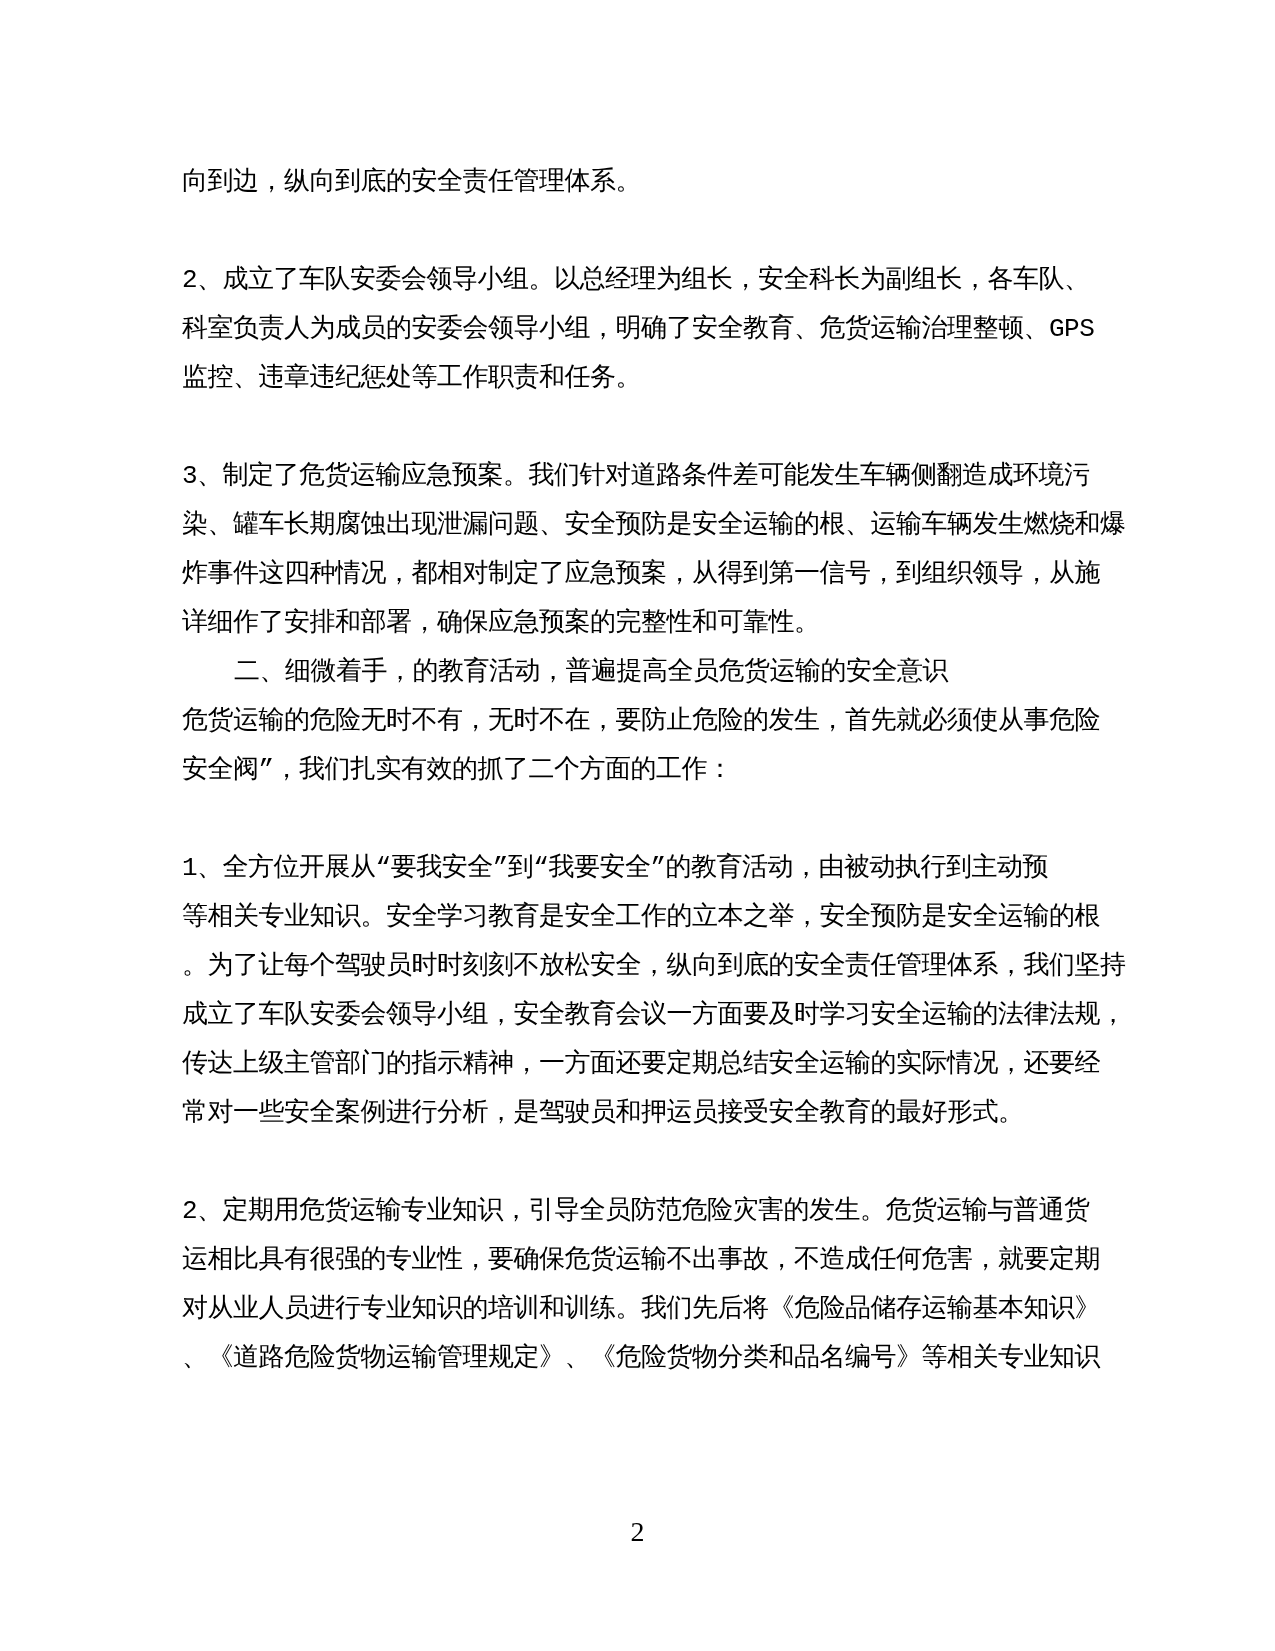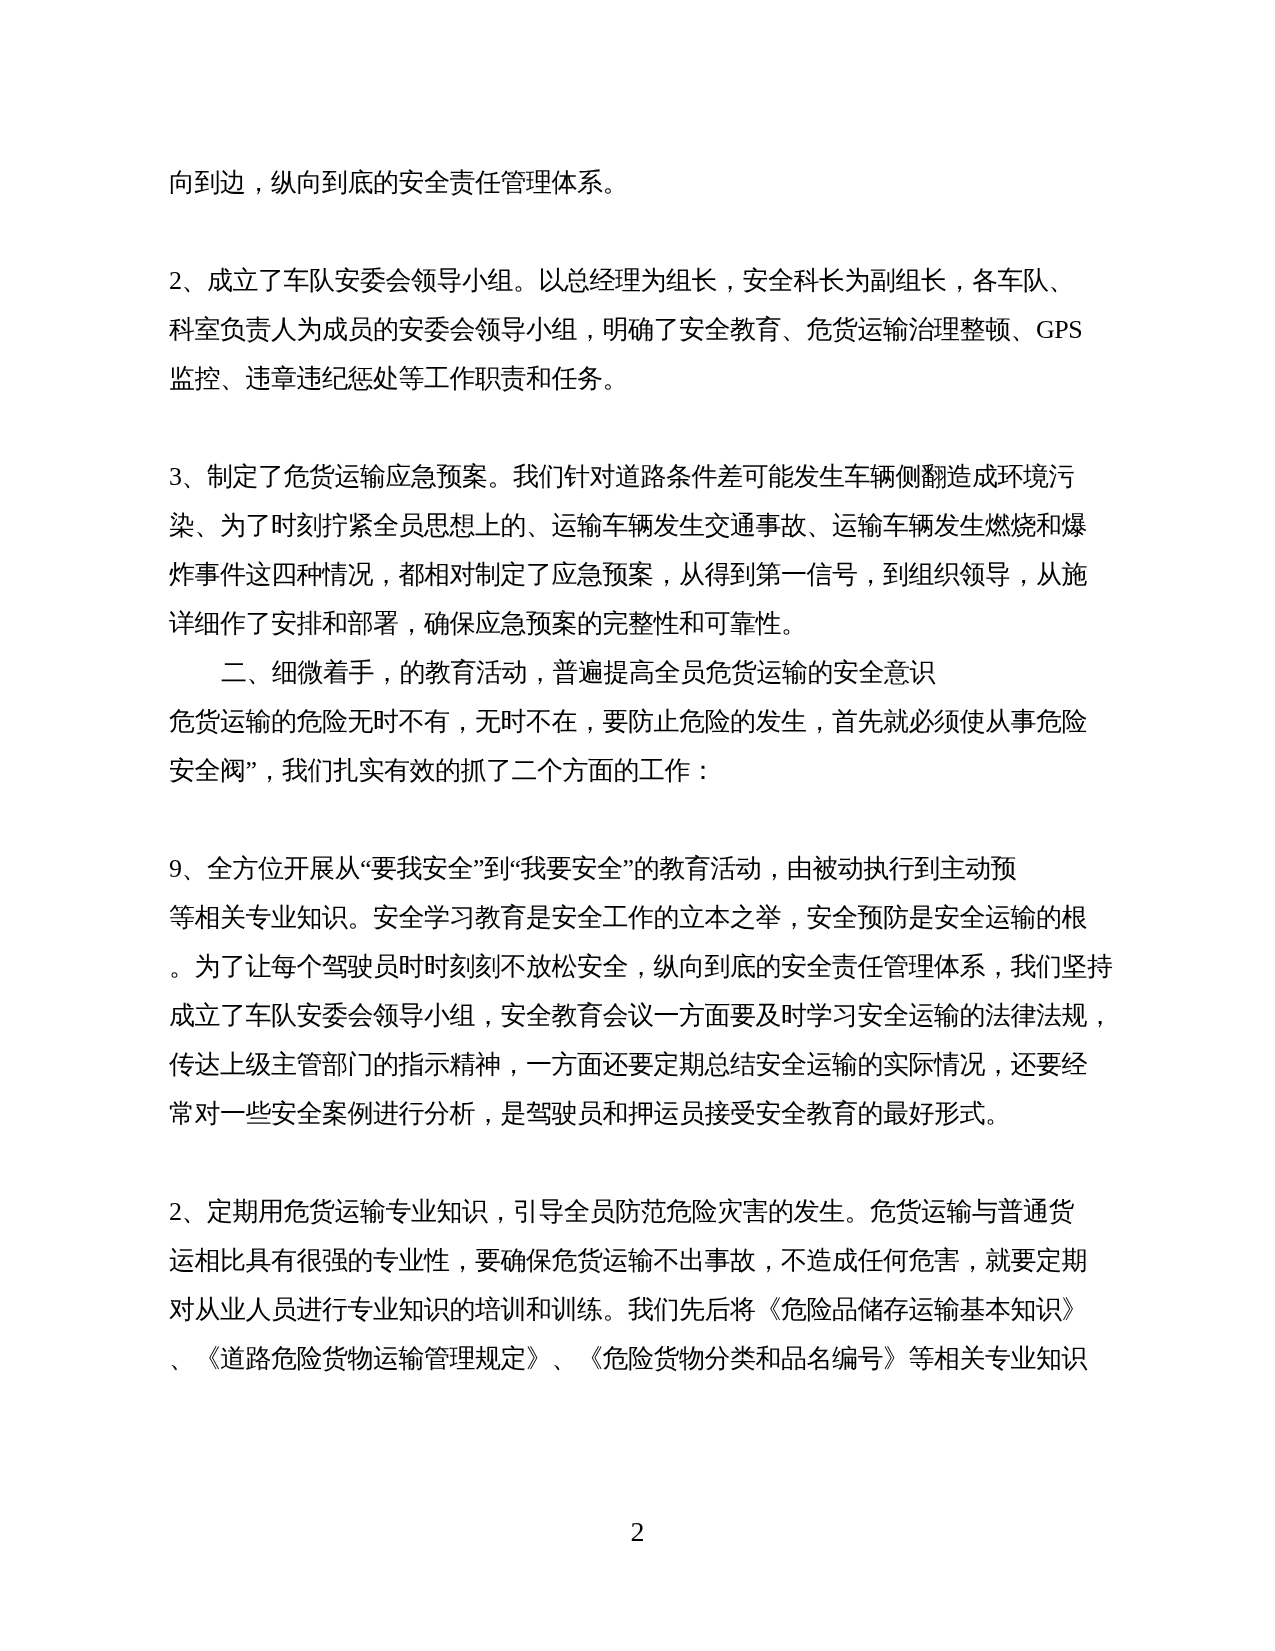--- a/index.html
+++ b/index.html
@@ -11,23 +11,24 @@
     position: relative;
     width: 1275px;
     height: 1651px;
     background: #ffffff;
     overflow: hidden;
     font-family: "Liberation Serif", "DejaVu Serif", serif;
     color: #000000;
   }
   .text-block {
     position: absolute;
-    left: 169px;
+    left: 182px;
     top: 158px;
     width: 902px;
+    font-family: Liberation Mono, monospace;
   }
   .para {
     margin: 0;
     padding: 0;
   }
   .para.gap-above {
     margin-top: 49px;
   }
   .line {
     height: 49px;
@@ -63,36 +64,36 @@
     </div>
 
     <div class="para gap-above">
       <div class="line">2、成立了车队安委会领导小组。以总经理为组长，安全科长为副组长，各车队、</div>
       <div class="line">科室负责人为成员的安委会领导小组，明确了安全教育、危货运输治理整顿、GPS</div>
       <div class="line">监控、违章违纪惩处等工作职责和任务。</div>
     </div>
 
     <div class="para gap-above">
       <div class="line">3、制定了危货运输应急预案。我们针对道路条件差可能发生车辆侧翻造成环境污</div>
-      <div class="line">染、为了时刻拧紧全员思想上的、运输车辆发生交通事故、运输车辆发生燃烧和爆</div>
+      <div class="line">染、罐车长期腐蚀出现泄漏问题、安全预防是安全运输的根、运输车辆发生燃烧和爆</div>
       <div class="line">炸事件这四种情况，都相对制定了应急预案，从得到第一信号，到组织领导，从施</div>
       <div class="line">详细作了安排和部署，确保应急预案的完整性和可靠性。</div>
     </div>
 
     <div class="para heading">
       <div class="line">二、细微着手，的教育活动，普遍提高全员危货运输的安全意识</div>
     </div>
 
     <div class="para">
       <div class="line">危货运输的危险无时不有，无时不在，要防止危险的发生，首先就必须使从事危险</div>
       <div class="line">安全阀”，我们扎实有效的抓了二个方面的工作：</div>
     </div>
 
     <div class="para gap-above">
-      <div class="line">9、全方位开展从“要我安全”到“我要安全”的教育活动，由被动执行到主动预</div>
+      <div class="line">1、全方位开展从“要我安全”到“我要安全”的教育活动，由被动执行到主动预</div>
       <div class="line">等相关专业知识。安全学习教育是安全工作的立本之举，安全预防是安全运输的根</div>
       <div class="line">。为了让每个驾驶员时时刻刻不放松安全，纵向到底的安全责任管理体系，我们坚持</div>
       <div class="line">成立了车队安委会领导小组，安全教育会议一方面要及时学习安全运输的法律法规，</div>
       <div class="line">传达上级主管部门的指示精神，一方面还要定期总结安全运输的实际情况，还要经</div>
       <div class="line">常对一些安全案例进行分析，是驾驶员和押运员接受安全教育的最好形式。</div>
     </div>
 
     <div class="para gap-above">
       <div class="line">2、定期用危货运输专业知识，引导全员防范危险灾害的发生。危货运输与普通货</div>
       <div class="line">运相比具有很强的专业性，要确保危货运输不出事故，不造成任何危害，就要定期</div>

